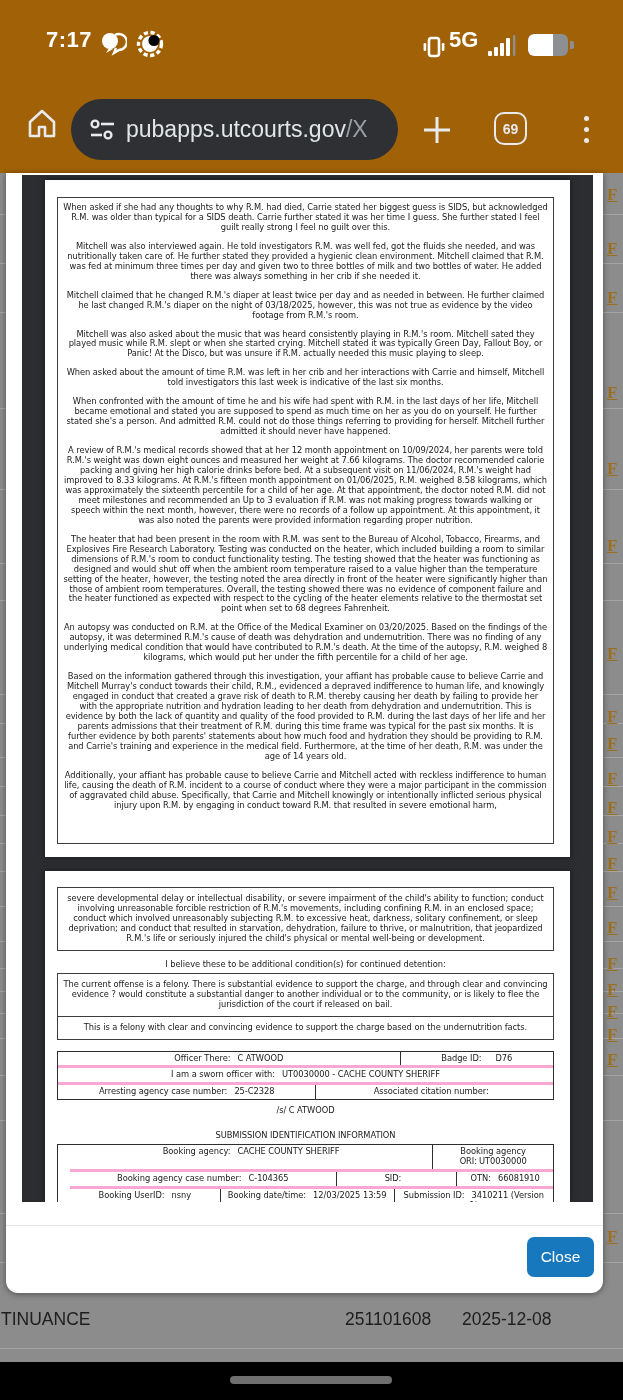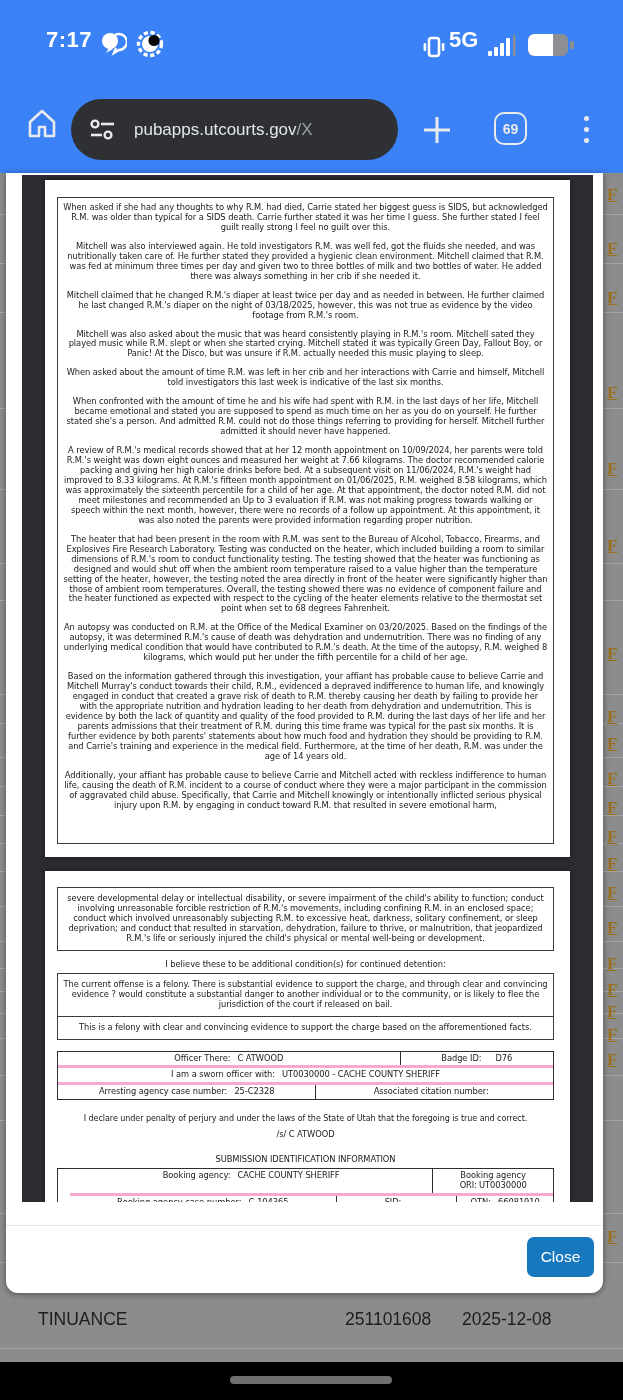--- a/index.html
+++ b/index.html
@@ -1,29 +1,29 @@
 <!DOCTYPE html>
 <html><head>
 <meta charset="utf-8">
 <style>
   html,body{margin:0;padding:0;}
   body{width:623px;height:1400px;position:relative;overflow:hidden;background:#000;
        font-family:"Liberation Sans",sans-serif;}
   
-  .chrome{position:absolute;left:0;top:0;width:623px;height:174px;background:#3b82f6;}
+  .chrome{position:absolute;left:0;top:0;width:623px;height:174px;background:#a16207;}
   .status-time{position:absolute;left:46px;top:27px;color:#fff;font-size:22px;font-weight:700;letter-spacing:.5px;}
   .s-icon{position:absolute;}
   .net-label{position:absolute;left:449px;top:27px;color:#fff;font-size:22px;font-weight:700;}
   .battery{position:absolute;left:528px;top:34px;width:40px;height:22px;border-radius:6px;background:#8d8f92;overflow:hidden;}
   .battery .fill{position:absolute;left:0;top:0;bottom:0;width:63%;background:#fff;border-radius:6px 0 0 6px;}
   .battery-nub{position:absolute;left:570px;top:41px;width:4px;height:8px;background:#8d8f92;border-radius:0 2px 2px 0;}
   .home-btn{position:absolute;left:24px;top:106px;width:36px;height:36px;}
   .url-pill{position:absolute;left:71px;top:99px;width:327px;height:61px;border-radius:31px;background:#2e3033;
             display:flex;align-items:center;}
-  .url-text{font-size:17px;color:#e3e6e8;margin-left:18px;white-space:nowrap;overflow:hidden;}
+  .url-text{font-size:23px;color:#e3e6e8;margin-left:10px;white-space:nowrap;overflow:hidden;}
   .url-text .path{color:#9aa0a6;}
   .plus-btn{position:absolute;left:419px;top:112px;width:36px;height:36px;}
   .tab-btn{position:absolute;left:494px;top:112px;width:33px;height:33px;border:2.5px solid #e8eaed;border-radius:10px;
            box-sizing:border-box;display:flex;align-items:center;justify-content:center;color:#e8eaed;
            font-size:14px;font-weight:700;}
   .menu-btn{position:absolute;left:580px;top:110px;width:12px;height:40px;}
   .menu-btn i{display:block;width:5px;height:5px;border-radius:50%;background:#e8eaed;margin:6px auto;}
   
   .bg-page{position:absolute;left:0;top:173px;width:623px;height:1189px;background:#8c8c8c;}
   .bg-divider{position:absolute;left:0;width:623px;height:1px;background:#a5a5a5;}
@@ -183,21 +183,21 @@
       <span class="f-link" style="top: 711px;">F</span>
       <span class="f-link" style="top: 746px;">F</span>
       <span class="f-link" style="top: 782px;">F</span>
       <span class="f-link" style="top: 808px;">F</span>
       <span class="f-link" style="top: 830px;">F</span>
       <span class="f-link" style="top: 853px;">F</span>
       <span class="f-link" style="top: 878px;">F</span>
       <span class="f-link" style="top: 1055px;">F</span>
     </div>
   <div class="bg-footer-row">
-    <span style="left:1px;padding-left:37px;">TINUANCE</span>
+    <span style="left:1px;">TINUANCE</span>
     <span style="left:345px;">251101608</span>
     <span style="left:462px;">2025-12-08</span>
   </div>
   <div class="bg-divider" style="top:1175px;"></div>
 </div>
 
 <div class="modal">
   <div class="viewer">
 
     <div class="pdf-page page1 doc">
@@ -216,21 +216,21 @@
         </div>
     </div>
 
     <div class="pdf-page page2 doc">
       <div class="p2-inner">
         <div class="tbox">severe developmental delay or intellectual disability, or severe impairment of the child's ability to function; conduct involving unreasonable forcible restriction of R.M.'s movements, including confining R.M. in an enclosed space; conduct which involved unreasonably subjecting R.M. to excessive heat, darkness, solitary confinement, or sleep deprivation; and conduct that resulted in starvation, dehydration, failure to thrive, or malnutrition, that jeopardized R.M.'s life or seriously injured the child's physical or mental well-being or development.</div>
 
         <div class="label-line">I believe these to be additional condition(s) for continued detention:</div>
 
         <div class="tbox">The current offense is a felony. There is substantial evidence to support the charge, and through clear and convincing evidence ? would constitute a substantial danger to another individual or to the community, or is likely to flee the jurisdiction of the court if released on bail.</div>
-        <div class="tbox" style="border-top:none;">This is a felony with clear and convincing evidence to support the charge based on the afforementioned facts.</div>
+        <div class="tbox" style="border-top:none;">This is a felony with clear and convincing evidence to support the charge based on the undernutrition facts.</div>
 
         <div class="grid-table">
           <div class="g-row">
             <div class="g-cell" style="width:69%;">
               <span class="lbl">Officer There:</span><span>C ATWOOD</span>
             </div>
             <div class="g-cell" style="width:31%;">
               <span class="lbl" style="margin-right:14px;">Badge ID:</span><span>D76</span>
             </div>
           </div>
@@ -242,21 +242,20 @@
           <div class="g-row">
             <div class="g-cell" style="width:52%;">
               <span class="lbl">Arresting agency case number:</span><span>25-C2328</span>
             </div>
             <div class="g-cell" style="width:48%;">
               <span class="lbl">Associated citation number:</span><span></span>
             </div>
           </div>
         </div>
 
-        <div class="decl oneline">I declare under penalty of perjury and under the laws of the State of Utah that the foregoing is true and correct.</div>
         <div class="sig">/s/   C ATWOOD</div>
 
         <div class="sub-head">SUBMISSION IDENTIFICATION INFORMATION</div>
 
         <div class="grid-table" style="margin-top:2px;padding-left:12px;">
           <div class="g-row">
             <div class="g-cell" style="width:75%;">
               <span class="lbl">Booking agency:</span><span>CACHE COUNTY SHERIFF</span>
             </div>
             <div class="g-cell" style="width:25%;">

